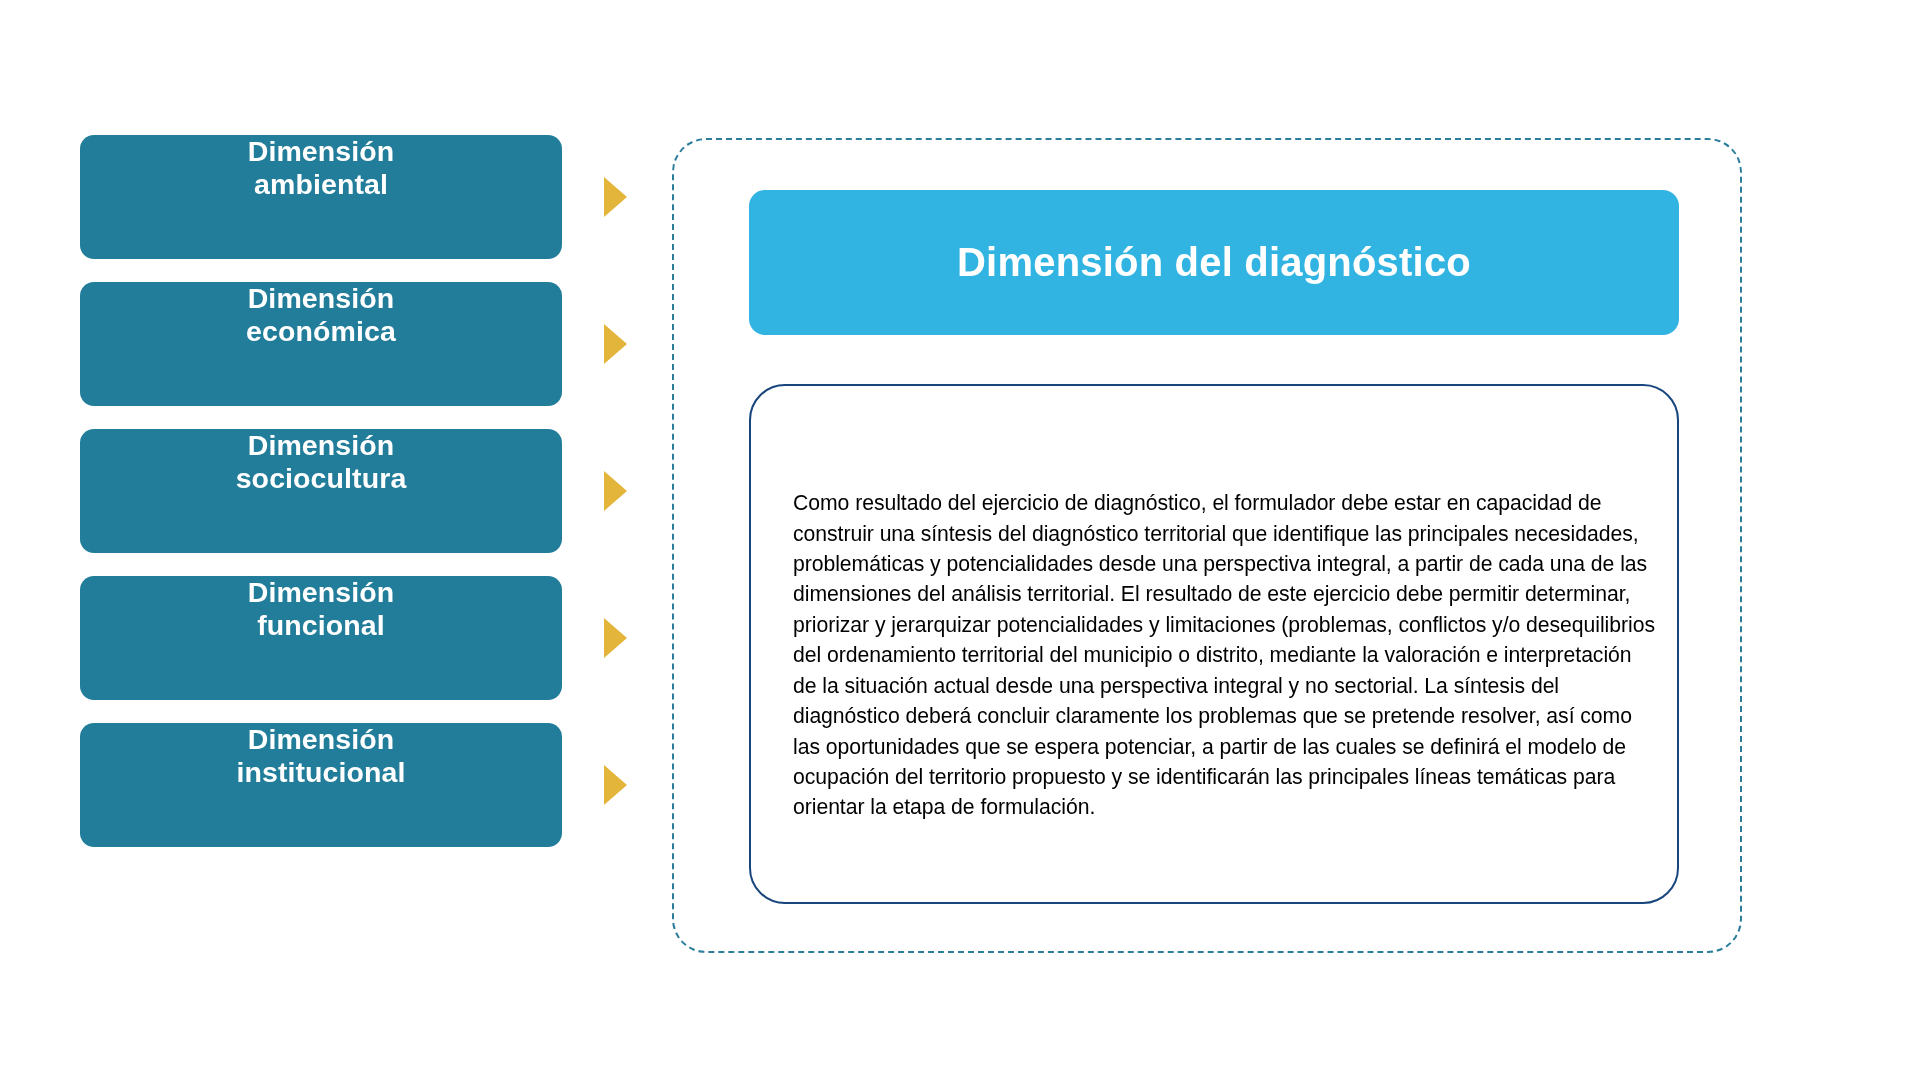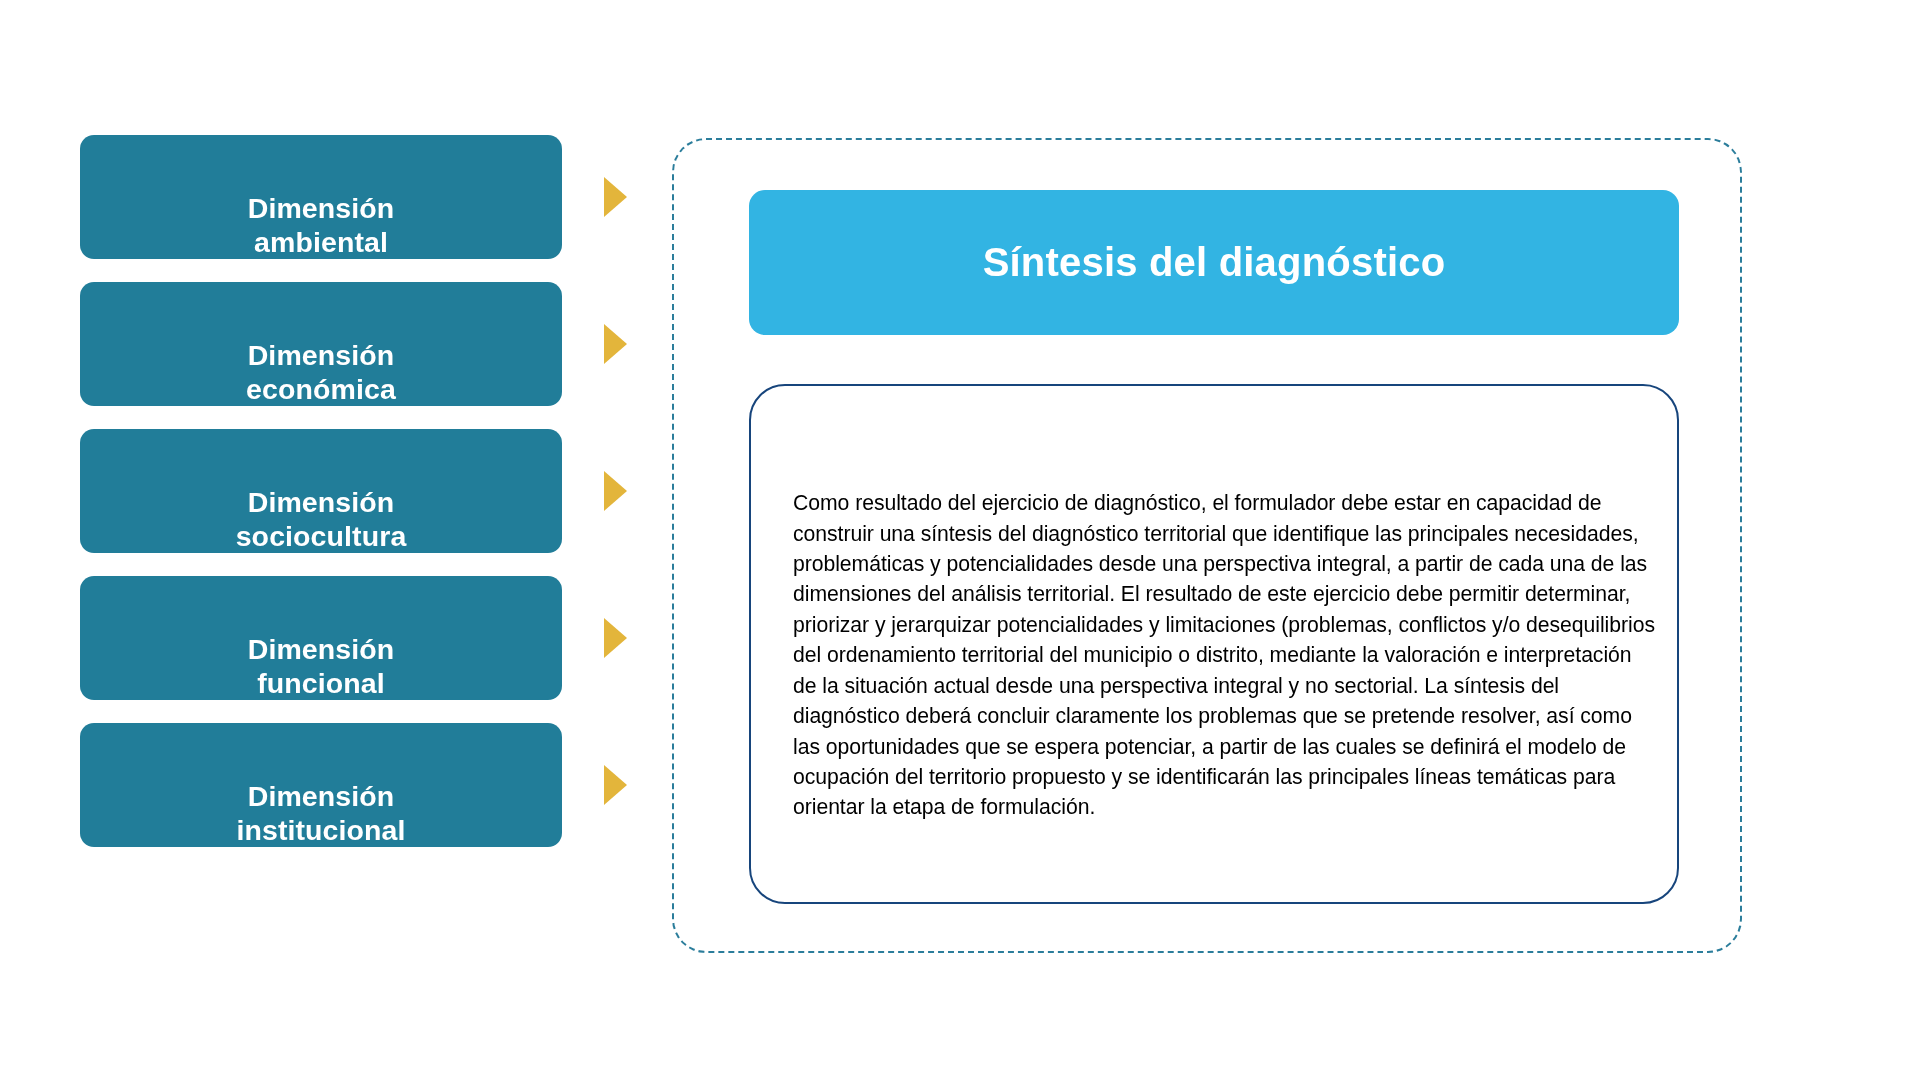--- a/index.html
+++ b/index.html
@@ -43,21 +43,21 @@
 
   .dimension-box {
     position: absolute;
     left: 0;
     top: 0;
     width: 482px;
     height: 124px;
     background: #217D99;
     border-radius: 14px;
     display: flex;
-    align-items: flex-end;
+    align-items: flex-start;
     justify-content: center;
     box-sizing: border-box;
   }
 
   .dimension-label {
     color: #ffffff;
     font-size: 28.5px;
     font-weight: bold;
     line-height: 1.17;
     text-align: center;
@@ -189,21 +189,21 @@
       <svg class="arrow-icon" viewBox="0 0 26 42">
         <polygon points="2,1 25,21 2,41" fill="#E3B53B"></polygon>
       </svg>
     </div>
 
   </div>
 
   <div id="synthesis-panel">
 
     <div id="synthesis-header">
-      <span id="synthesis-header-title">Síntesis del diagnóstico</span>
+      <span id="synthesis-header-title">Dimensión del diagnóstico</span>
     </div>
 
     <div id="synthesis-body-box">
       <p id="synthesis-body-text">Como resultado del ejercicio de diagnóstico, el formulador debe estar en capacidad de construir una síntesis del diagnóstico territorial que identifique las principales necesidades, problemáticas y potencialidades desde una perspectiva integral, a partir de cada una de las dimensiones del análisis territorial. El resultado de este ejercicio debe permitir determinar, priorizar y jerarquizar potencialidades y limitaciones (problemas, conflictos y/o desequilibrios del ordenamiento territorial del municipio o distrito, mediante la valoración e interpretación de la situación actual desde una perspectiva integral y no sectorial. La síntesis del diagnóstico deberá concluir claramente los problemas que se pretende resolver, así como las oportunidades que se espera potenciar, a partir de las cuales se definirá el modelo de ocupación del territorio propuesto y se identificarán las principales líneas temáticas para orientar la etapa de formulación.</p>
     </div>
 
   </div>
 
 </div>
 

